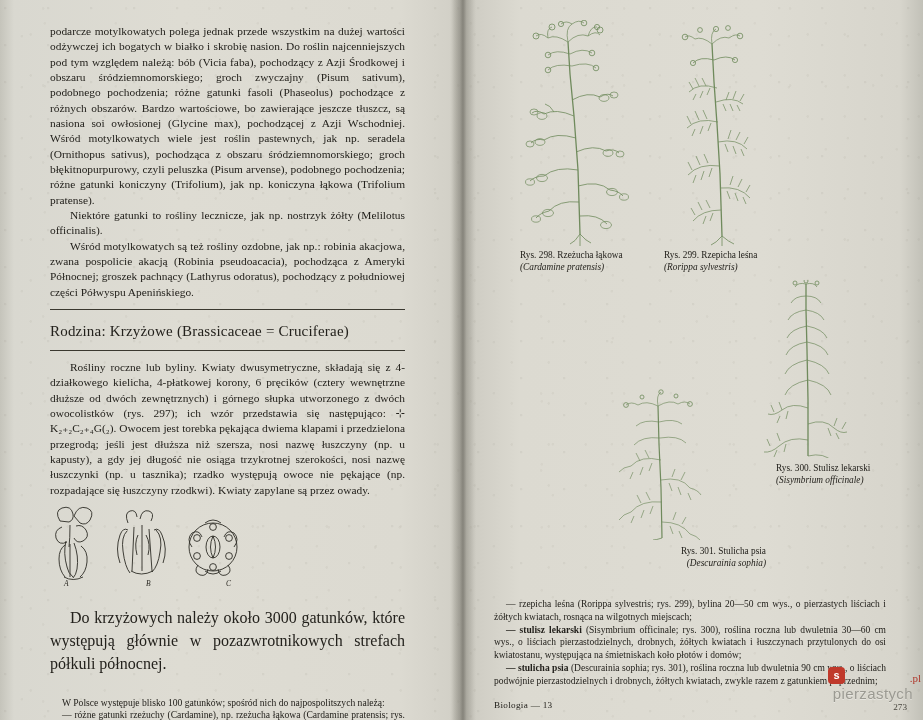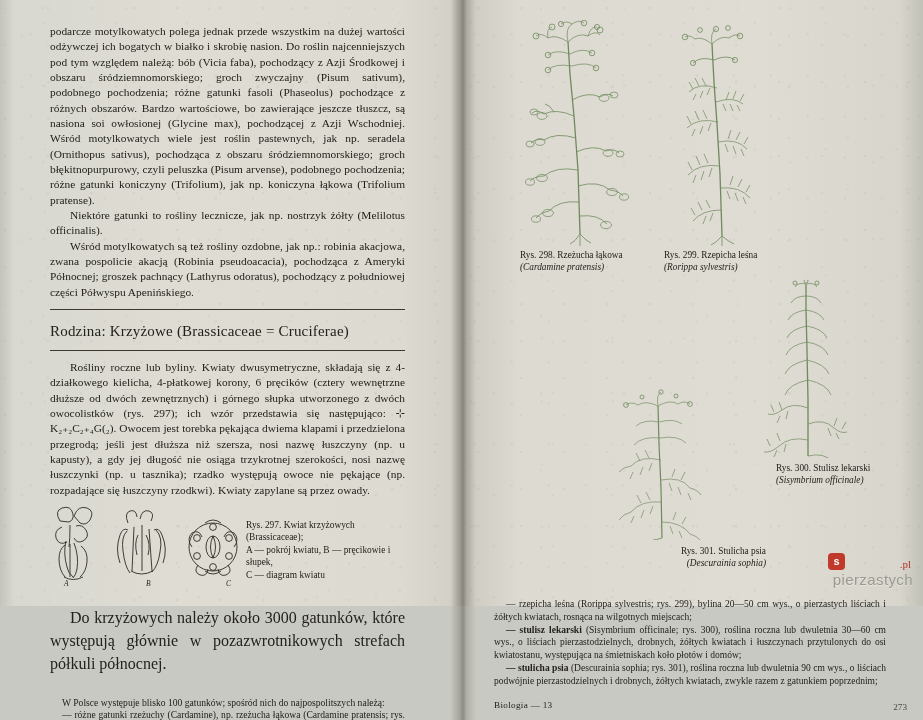--- a/index.html
+++ b/index.html
@@ -9,21 +9,21 @@
   body {
     width: 923px;
     height: 720px;
     background: #c9c9c3;
     font-family: "Liberation Serif", serif;
     overflow: hidden;
   }
   .page {
     position: relative;
     width: 923px;
-    height: 606px;
+    height: 720px;
     background: #d6d5cd;
   }
   .page-bg {
     position: absolute;
     inset: 0;
     background:
       linear-gradient(90deg,
         #c5c4bb 0px, #d9d8d0 14px, #dedcd3 180px, #dcdad1 400px,
         #d2d0c7 452px, #b9b7ae 462px, #cfcdc4 474px,
         #dcdad1 520px, #dedcd3 760px, #d7d5cc 900px, #c2c1b8 923px);
@@ -193,21 +193,21 @@
     background: #c0392b;
     color: #fff;
     font-family: "Liberation Sans", sans-serif;
     font-size: 11px;
     font-weight: bold;
     line-height: 17px;
     text-align: center;
   }
   .wm-pl {
     position: absolute;
-    right: 12px;
+    right: 2px;
     bottom: 36px;
     font-family: Liberation Serif, serif;
     font-size: 11px;
     color: #b03a2e;
     margin-left: 27px;
   }
 
   svg { display: block; }
 </style>
 </head>
@@ -277,25 +277,20 @@
           <path d="M178 60 q5 7 -2 10 q-7 2 -8 -6"></path>
           <path d="M155 18 q8 -6 16 0"></path>
           <path d="M155 66 q8 6 16 0"></path>
         </g>
       </svg>
     </div>
     <span class="lbl" style="left:14px; top:74px;">A</span>
     <span class="lbl" style="left:96px; top:74px;">B</span>
     <span class="lbl" style="left:176px; top:74px;">C</span>
 
-    <div class="fig297-cap">
-      <div>Rys. 297. Kwiat krzyżowych (Brassicaceae);</div>
-      <div>A — pokrój kwiatu, B — pręcikowie i słupek,</div>
-      <div>C — diagram kwiatu</div>
-    </div>
   </div>
 
   <div class="col-left" style="top:606px;">
     <p class="big-line">Do krzyżowych należy około 3000 gatunków, które występują głównie w pozazwrotnikowych strefach półkuli północnej.</p>
     <div class="small-block" style="margin-top:21px;">
       <p style="text-indent:12px;">W Polsce występuje blisko 100 gatunków; spośród nich do najpospolitszych należą:</p>
       <p style="text-indent:12px;">— różne gatunki rzeżuchy (Cardamine), np. rzeżucha łąkowa (Cardamine pratensis; rys. 298), bylina 15—30 cm wys., o liściach pierzasto złożonych i białych kwiatach, rosnąca na wilgotnych łąkach i bagnach;</p>
     </div>
   </div>
 

